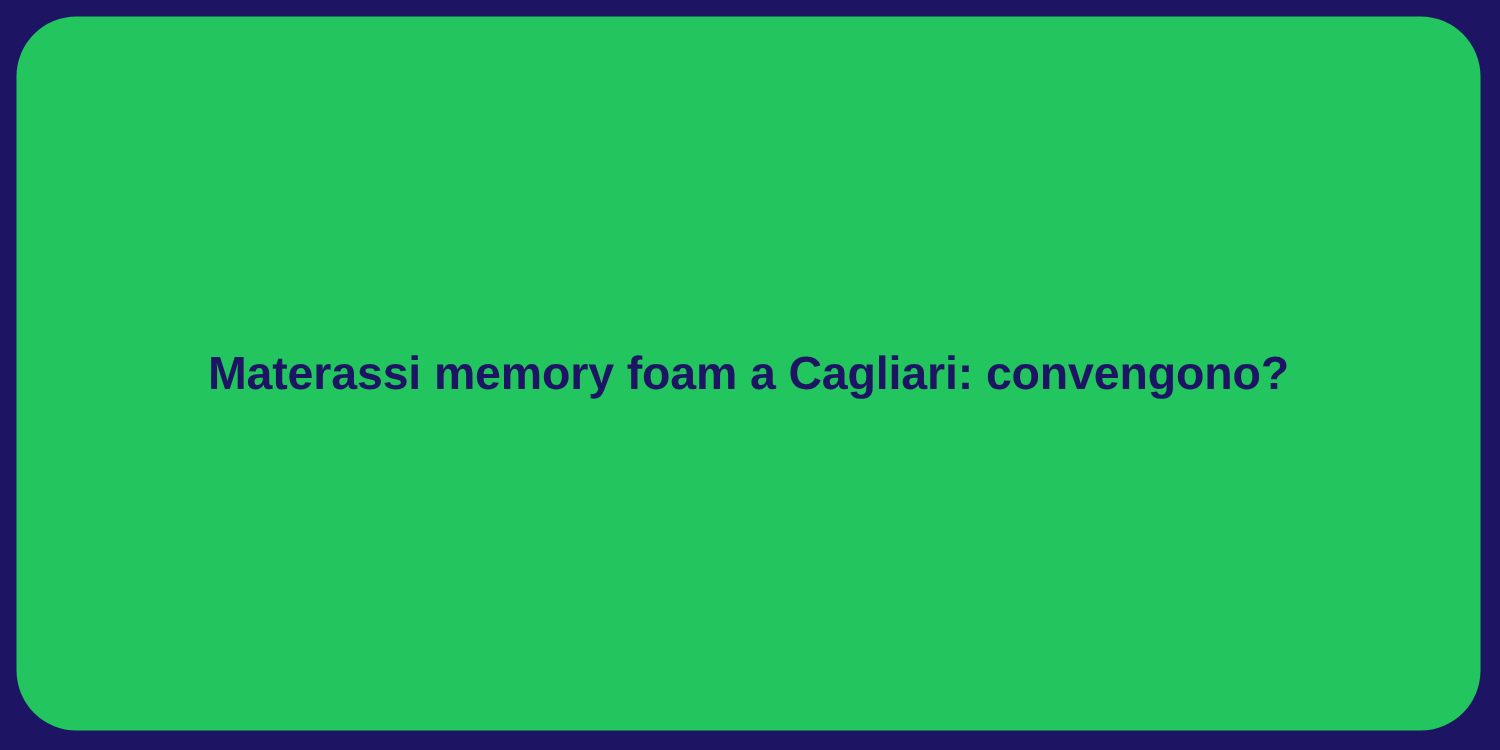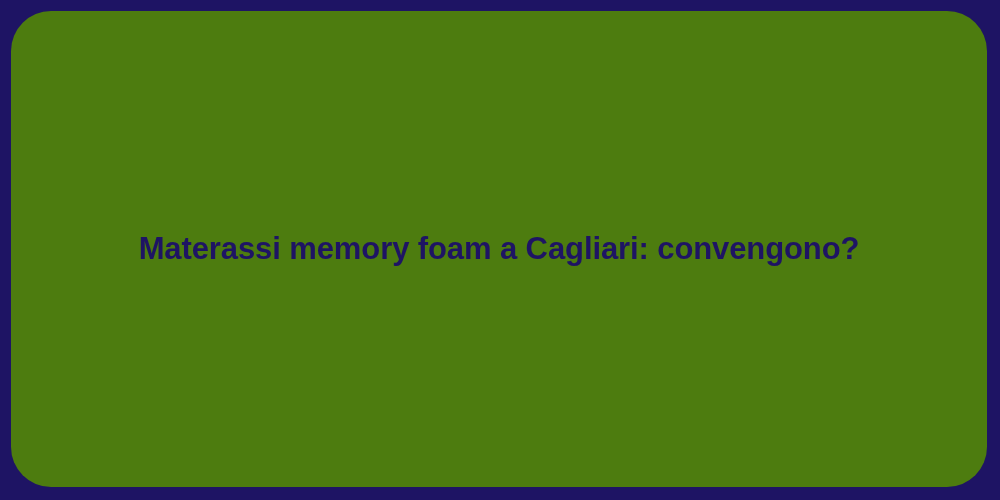--- a/index.html
+++ b/index.html
@@ -26,21 +26,21 @@
     padding-left: 11px;
     padding-right: 13px;
     padding-bottom: 13px;
   }
 
   
   #banner-card {
     box-sizing: border-box;
     width: 100%;
     height: 100%;
-    background: #4d7c0f;
+    background: #22c55e;
     border-radius: 40px;
     display: flex;
     align-items: center;
     justify-content: center;
     overflow: hidden;
   }
 
   #banner-title {
     margin: 0;
     padding: 0 24px;

